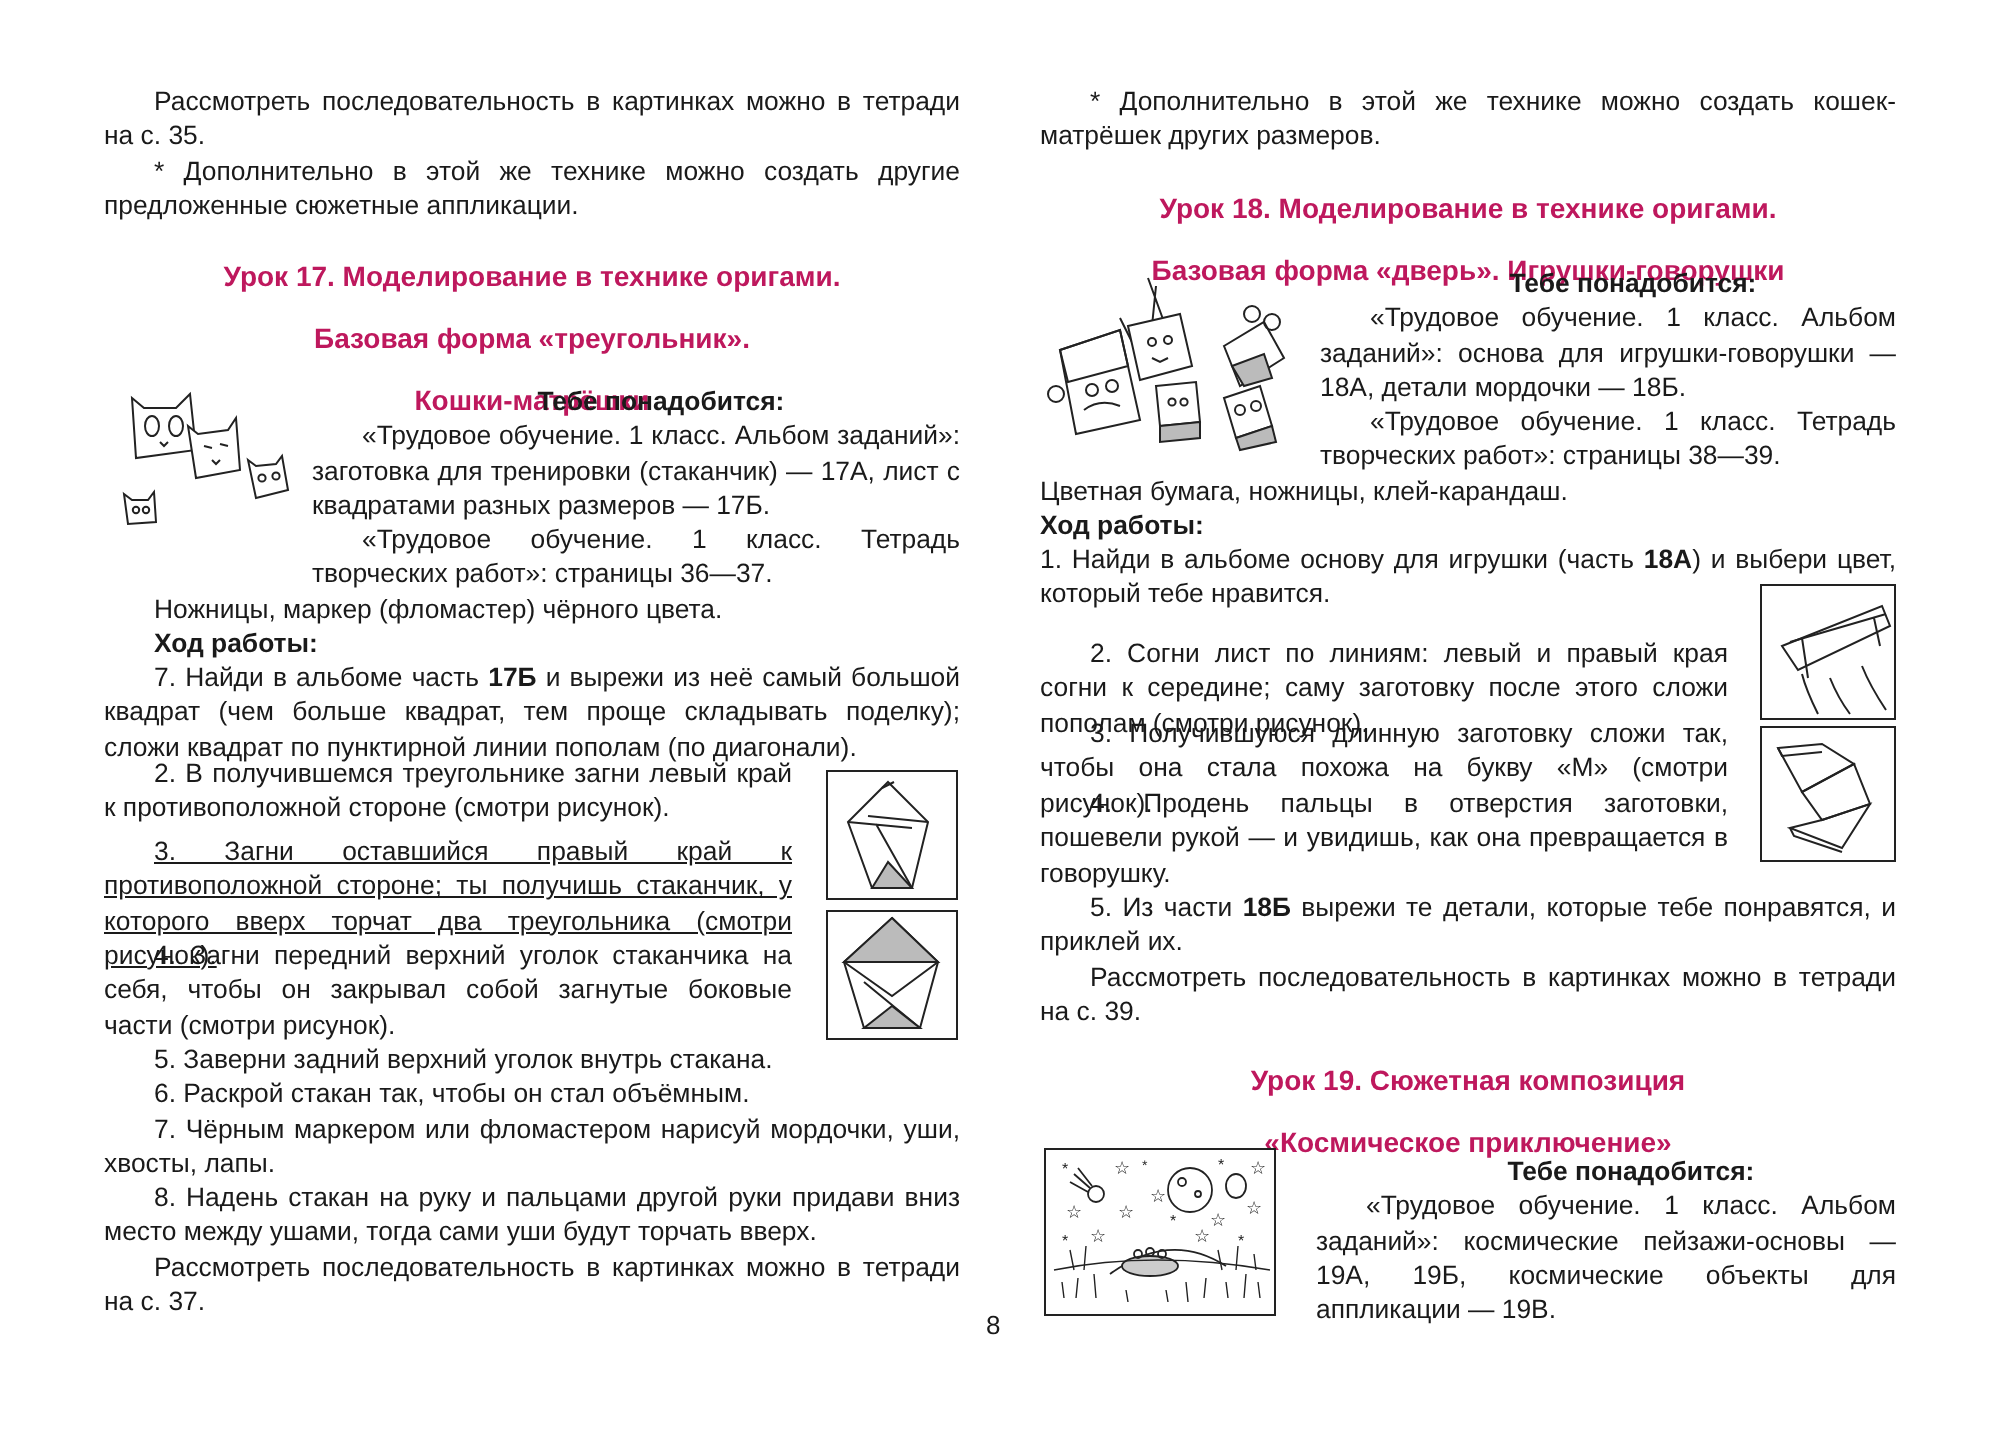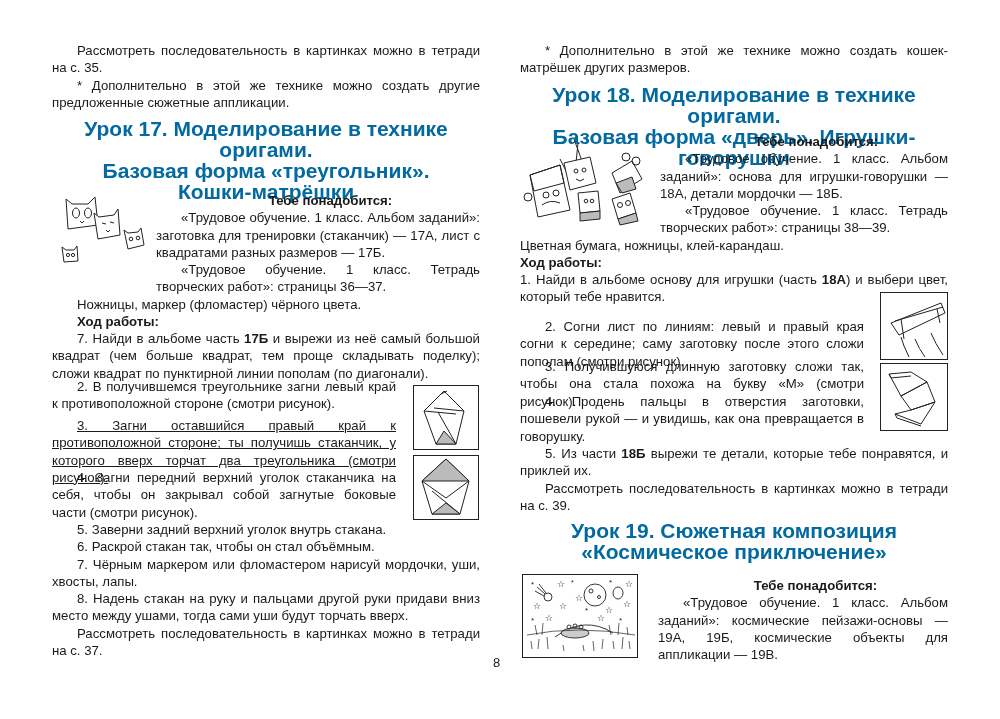--- a/index.html
+++ b/index.html
@@ -3,21 +3,21 @@
 <meta charset="utf-8">
 <style>
   html, body { margin: 0; padding: 0; background: #ffffff; }
   body { width: 1000px; height: 719px; position: relative; overflow: hidden;
          font-family: "Liberation Sans", "DejaVu Sans", sans-serif; color: #1a1a1a; }
   .page { position: absolute; top: 0; }
   .left { left: 52px; width: 428px; }
   .right { left: 520px; width: 428px; }
   .p { font-size: 13.2px; line-height: 17.3px; margin: 0; text-align: justify; text-align-last: auto; }
   .ind { text-indent: 25px; }
-  .h { font-weight: bold; font-size: 21px; line-height: 21px; text-align: center; margin: 0; color: #0369a1; }
+  .h { font-weight: bold; font-size: 14px; line-height: 21px; text-align: center; margin: 10px; color: #be185d; }
   .b { font-weight: bold; margin-top: 16px; }
   .need-title { font-weight: bold; font-size: 13.2px; line-height: 17.3px; margin: 0; text-align: center; }
   .abs { position: absolute; }
   .fig { position: absolute; border: 1.3px solid #222; background: #fff; box-sizing: border-box; }
   svg { display: block; }
   .pagenum { position: absolute; left: 493px; top: 655px; font-size: 13px; }
 </style>
 </head>
 <body>
 

